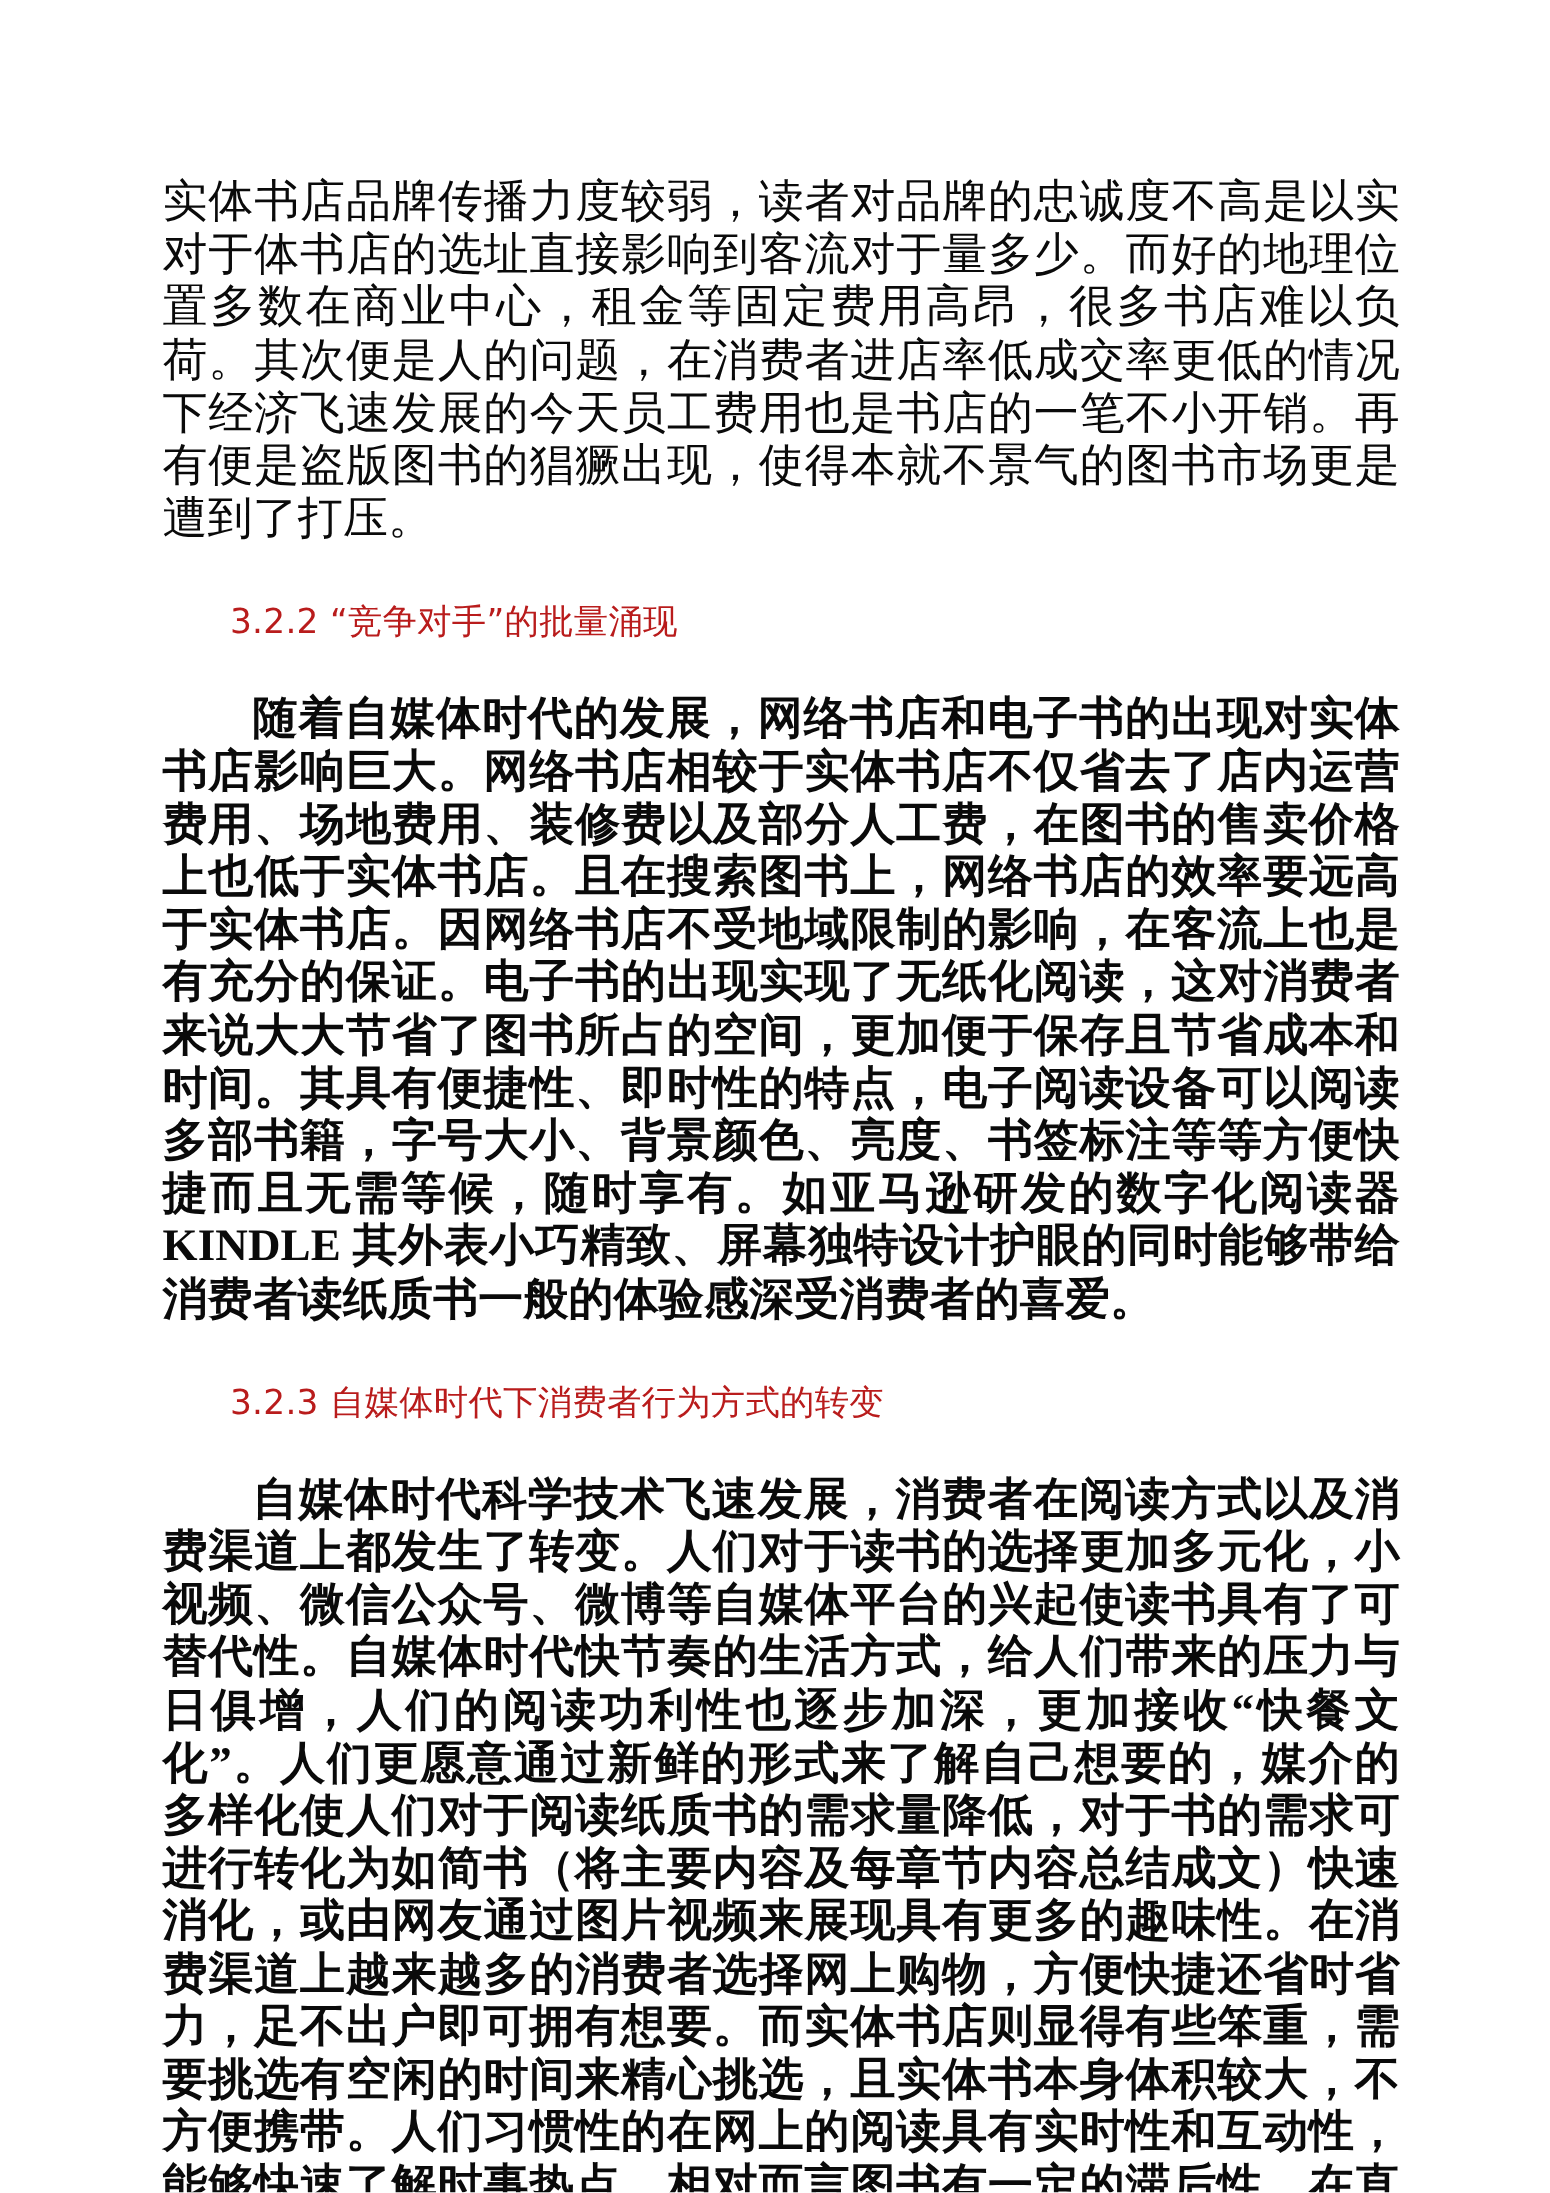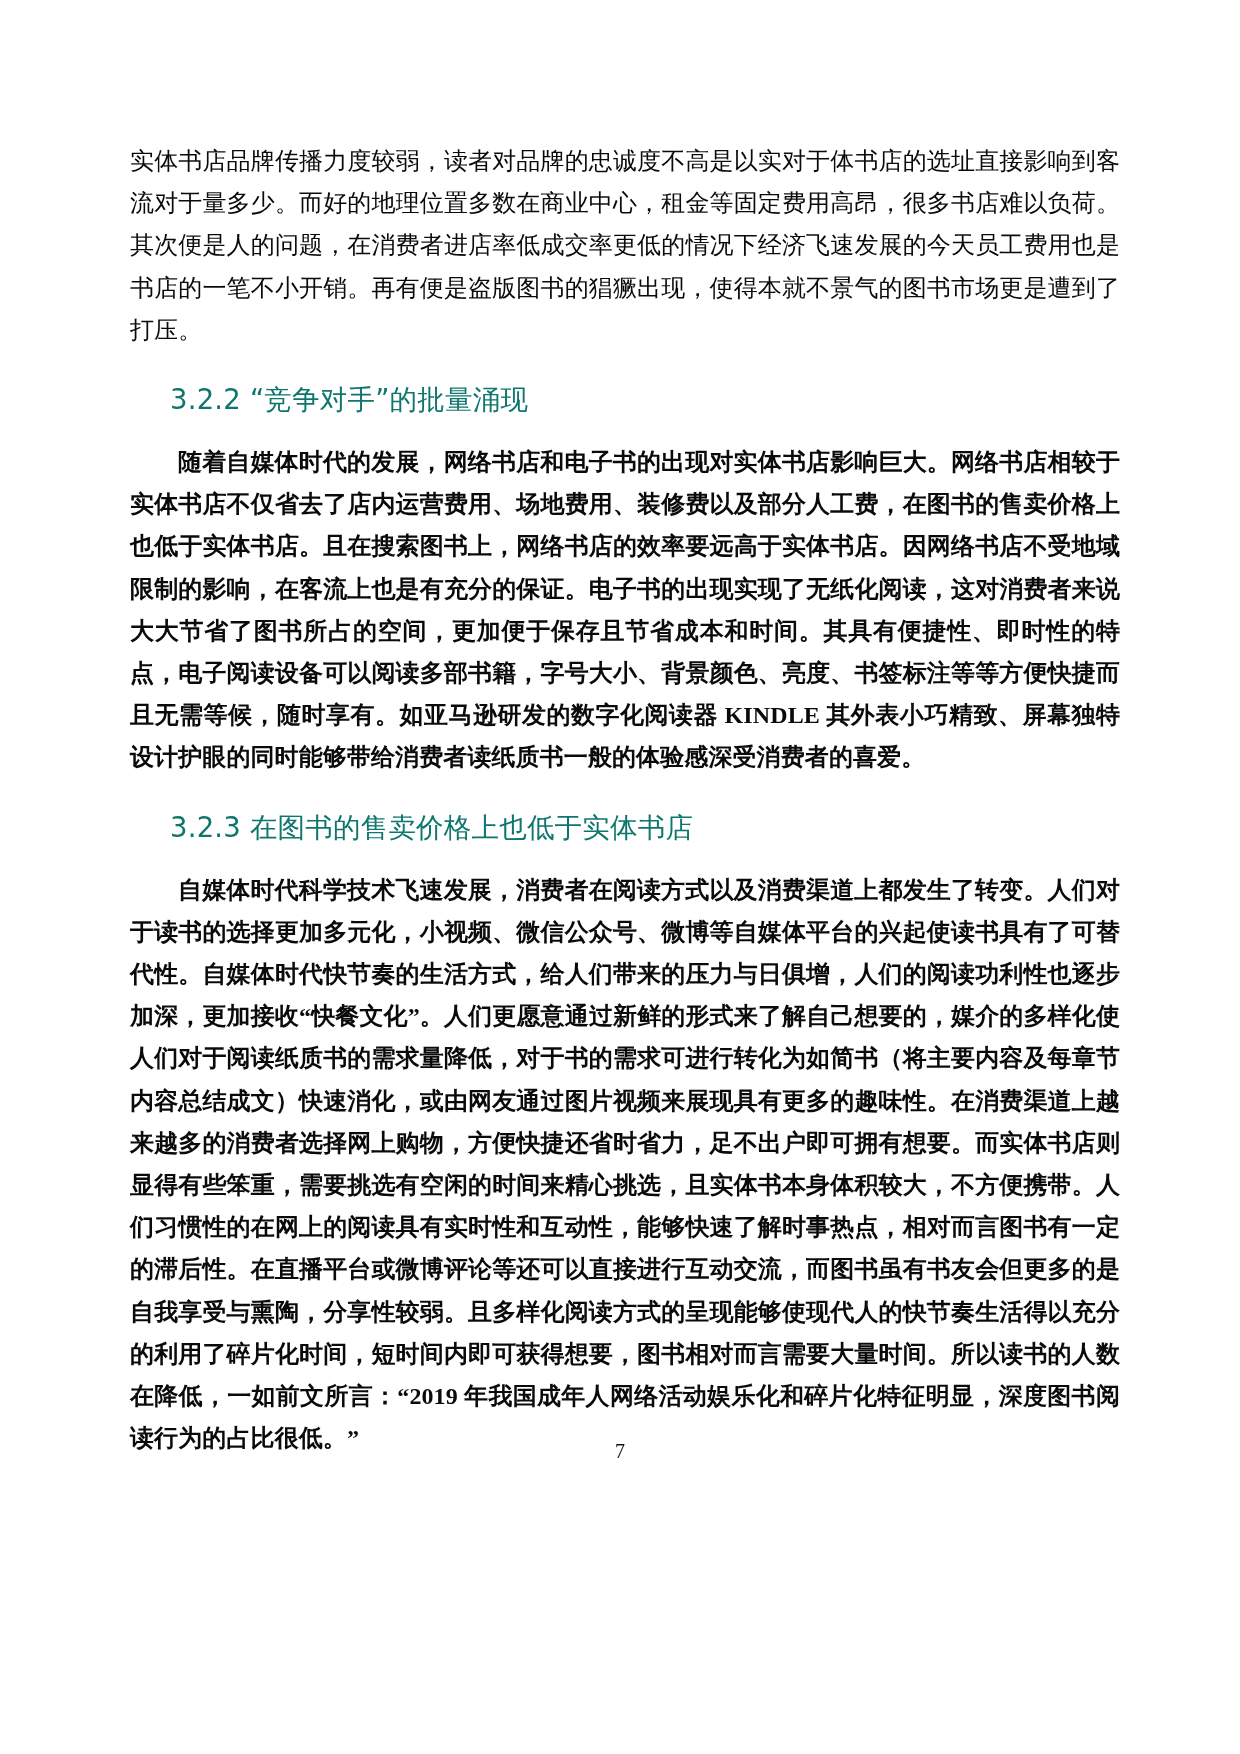--- a/index.html
+++ b/index.html
@@ -16,39 +16,39 @@
     overflow: hidden;
   }
   .content {
     position: absolute;
     left: 130px;
     top: 140px;
     width: 990px;
   }
   .para {
     font-family: "Liberation Serif", "DejaVu Serif", serif;
-    font-size: 24px;
+    font-size: 36px;
     line-height: 42.2px;
     color: #0a0a0a;
     text-align: justify;
     text-justify: inter-ideograph;
     margin: 0;
     letter-spacing: 0.1px;
   }
   .para.indent {
     text-indent: 2em;
     font-weight: bold;
   }
   .heading {
     font-family: "DejaVu Sans", "Liberation Sans", sans-serif;
     font-size: 27.5px;
     line-height: 42px;
-    color: #0f766e;
+    color: #b91c1c;
     font-weight: 400;
-    margin: 0;
+    margin: 14px;
     padding-left: 40px;
     letter-spacing: 0.2px;
   }
   .gap-before-heading { height: 27px; }
   .gap-after-heading  { height: 21px; }
 
   .footer {
     position: absolute;
     left: 0;
     top: 1440px;
@@ -73,21 +73,21 @@
     <div class="gap-before-heading"></div>
 
     <h2 class="heading">3.2.2 “竞争对手”的批量涌现</h2>
 
     <div class="gap-after-heading"></div>
 
     <p class="para indent">随着自媒体时代的发展，网络书店和电子书的出现对实体书店影响巨大。网络书店相较于实体书店不仅省去了店内运营费用、场地费用、装修费以及部分人工费，在图书的售卖价格上也低于实体书店。且在搜索图书上，网络书店的效率要远高于实体书店。因网络书店不受地域限制的影响，在客流上也是有充分的保证。电子书的出现实现了无纸化阅读，这对消费者来说大大节省了图书所占的空间，更加便于保存且节省成本和时间。其具有便捷性、即时性的特点，电子阅读设备可以阅读多部书籍，字号大小、背景颜色、亮度、书签标注等等方便快捷而且无需等候，随时享有。如亚马逊研发的数字化阅读器 KINDLE 其外表小巧精致、屏幕独特设计护眼的同时能够带给消费者读纸质书一般的体验感深受消费者的喜爱。</p>
 
     <div class="gap-before-heading"></div>
 
-    <h2 class="heading">3.2.3  在图书的售卖价格上也低于实体书店</h2>
+    <h2 class="heading">3.2.3  自媒体时代下消费者行为方式的转变</h2>
 
     <div class="gap-after-heading"></div>
 
     <p class="para indent">自媒体时代科学技术飞速发展，消费者在阅读方式以及消费渠道上都发生了转变。人们对于读书的选择更加多元化，小视频、微信公众号、微博等自媒体平台的兴起使读书具有了可替代性。自媒体时代快节奏的生活方式，给人们带来的压力与日俱增，人们的阅读功利性也逐步加深，更加接收“快餐文化”。人们更愿意通过新鲜的形式来了解自己想要的，媒介的多样化使人们对于阅读纸质书的需求量降低，对于书的需求可进行转化为如简书（将主要内容及每章节内容总结成文）快速消化，或由网友通过图片视频来展现具有更多的趣味性。在消费渠道上越来越多的消费者选择网上购物，方便快捷还省时省力，足不出户即可拥有想要。而实体书店则显得有些笨重，需要挑选有空闲的时间来精心挑选，且实体书本身体积较大，不方便携带。人们习惯性的在网上的阅读具有实时性和互动性，能够快速了解时事热点，相对而言图书有一定的滞后性。在直播平台或微博评论等还可以直接进行互动交流，而图书虽有书友会但更多的是自我享受与熏陶，分享性较弱。且多样化阅读方式的呈现能够使现代人的快节奏生活得以充分的利用了碎片化时间，短时间内即可获得想要，图书相对而言需要大量时间。所以读书的人数在降低，一如前文所言：“2019 年我国成年人网络活动娱乐化和碎片化特征明显，深度图书阅读行为的占比很低。”</p>
 
   </div>
 
   <div class="footer">
     <span class="page-number">7</span>
   </div>

